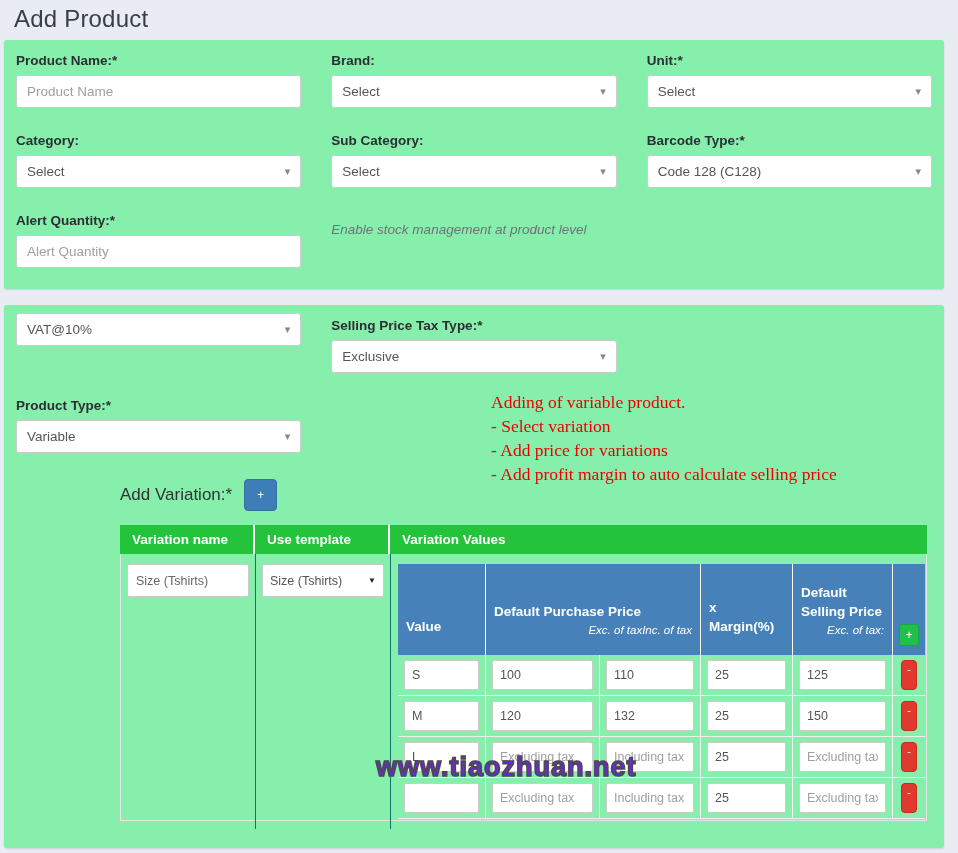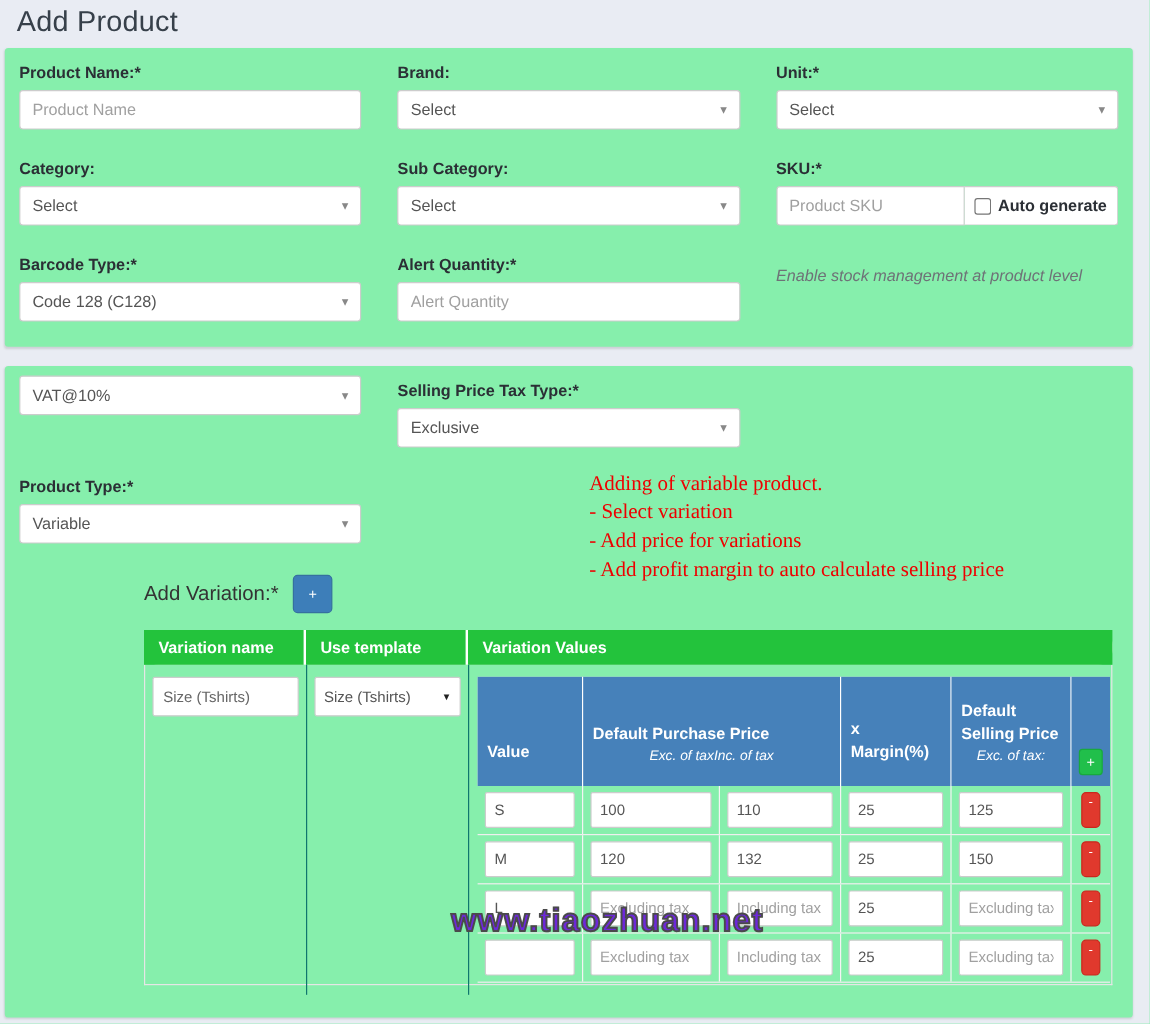--- a/index.html
+++ b/index.html
@@ -88,21 +88,21 @@
 
   
   .itable { width:527px; }
   .itable-head { display:grid; grid-template-columns:88px 215px 92px 100px 32px; background:#fff; }
   .itable-head .icell {
     background:#4681ba; color:#fff; padding:19px 8px; border-right:1px solid #fff;
     display:flex; flex-direction:column; justify-content:flex-end; min-height:70px;
   }
   .itable-head .icell:last-child { border-right:none; align-items:center; padding-bottom:9px; }
   .icell .ititle { font-weight:bold; font-size:13.5px; line-height:19px; }
-  .icell .isub { font-style:italic; font-size:11.5px; display:flex; justify-content:center; margin-top:3px; }
+  .icell .isub { font-style:italic; font-size:11.5px; display:flex; justify-content:flex-end; margin-top:3px; }
   .btn-plus {
     width:20px; height:22px; background:#21bf4b; border:1px solid #18a93e; border-radius:3px;
     color:#fff; font-size:12px; line-height:1; cursor:pointer;
   }
   .itable-body .vrow {
     display:grid; grid-template-columns:88px 114px 101px 92px 100px 32px;
     border-bottom:1px solid #efefef; height:41px; align-items:center;
   }
   .itable-body .vcell { padding:0 6px; height:100%; display:flex; align-items:center; border-right:1px solid #f4f4f4; }
   .itable-body .vcell:last-child { border-right:none; justify-content:center; }
@@ -157,30 +157,20 @@
         <span class="caret">▾</span>
       </div>
     </div>
     <div class="field">
       <label>Sub Category:</label>
       <div class="control select">
         <span>Select</span>
         <span class="caret">▾</span>
       </div>
     </div>
-    <div class="field">
-      <label>SKU:*</label>
-      <div class="input-group">
-        <input class="control" type="text" placeholder="Product SKU" style="">
-        <div class="addon">
-          <input type="checkbox" style="">
-          <label>Auto generate</label>
-        </div>
-      </div>
-    </div>
 
     <div class="field">
       <label>Barcode Type:*</label>
       <div class="control select">
         <span>Code 128 (C128)</span>
         <span class="caret">▾</span>
       </div>
     </div>
     <div class="field">
       <label>Alert Quantity:*</label>

